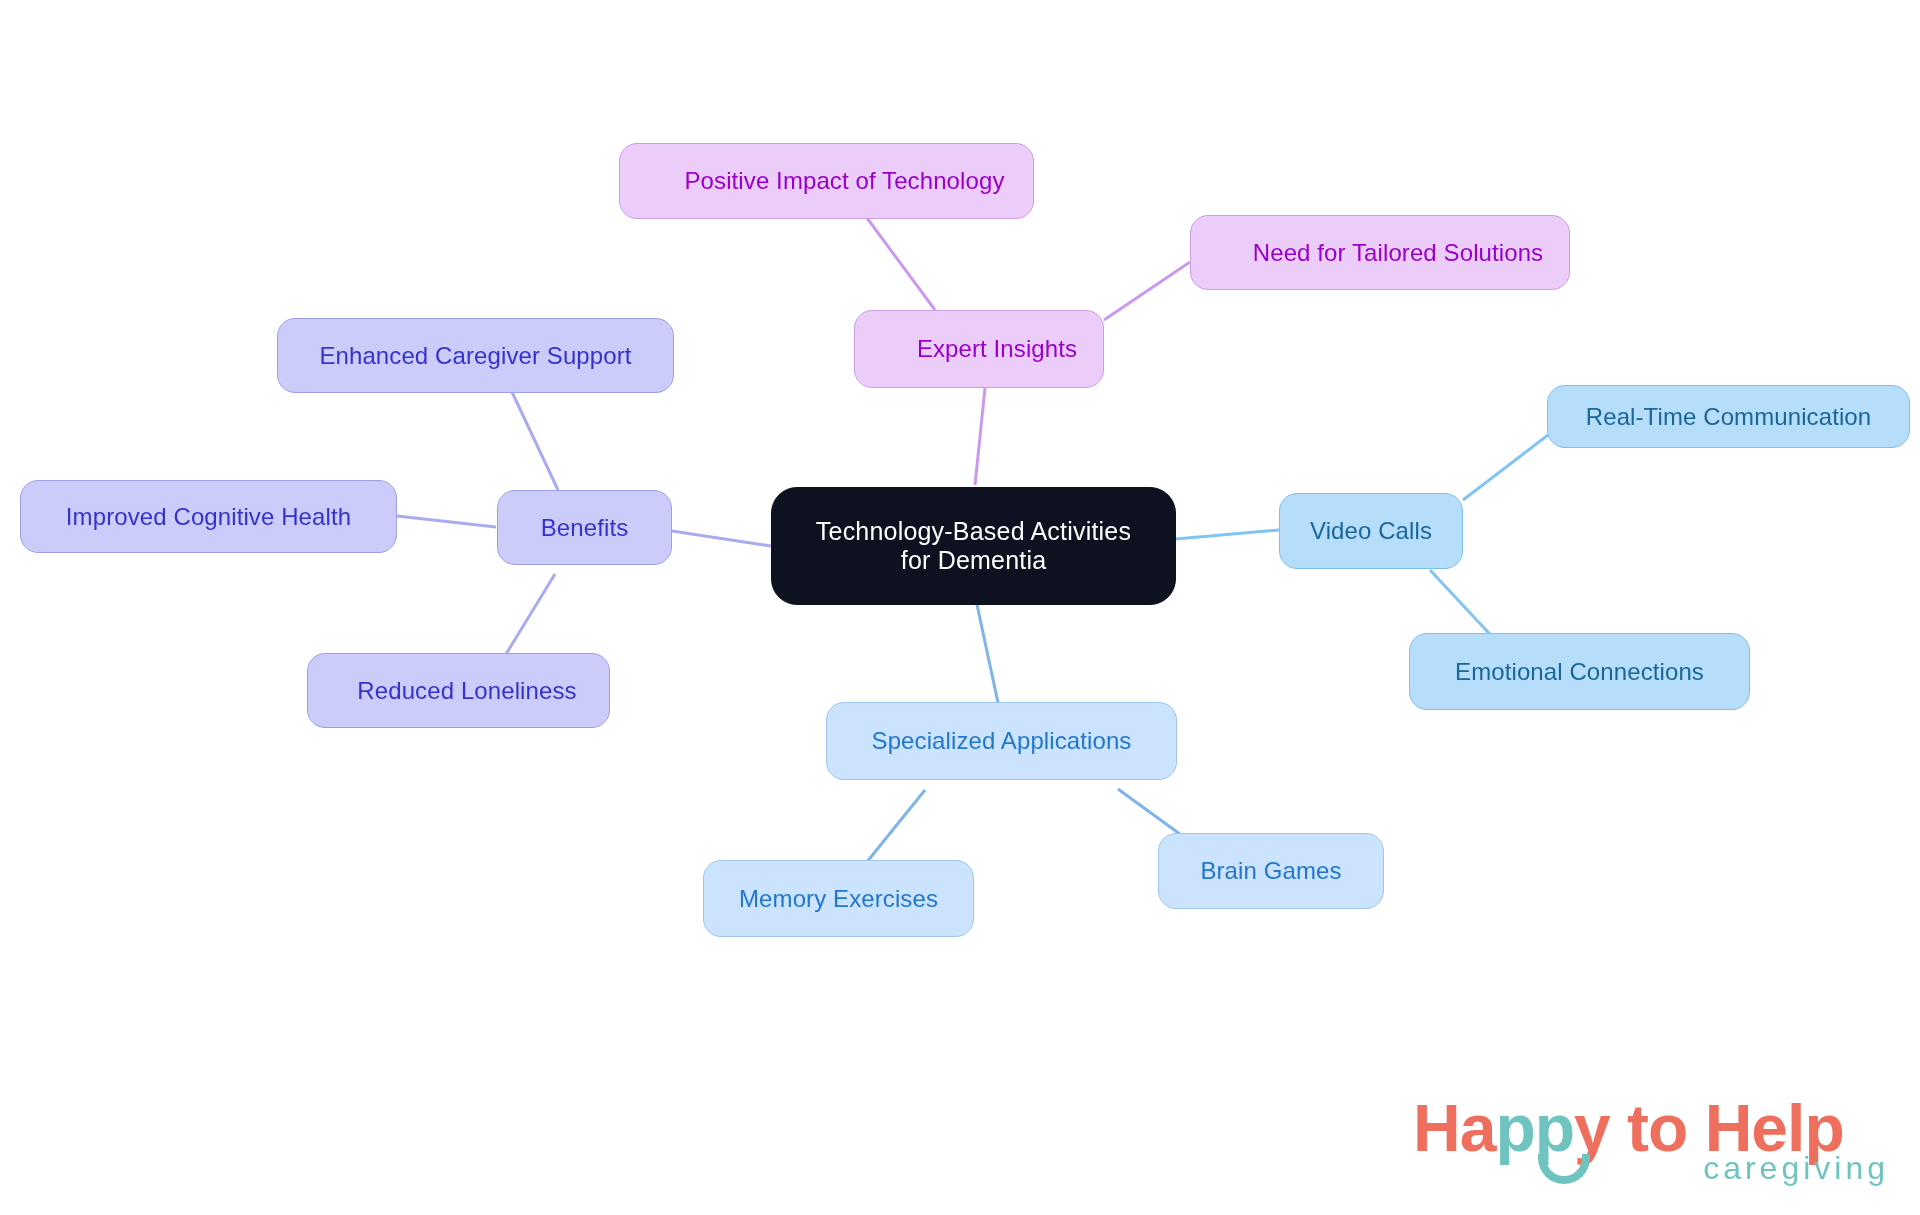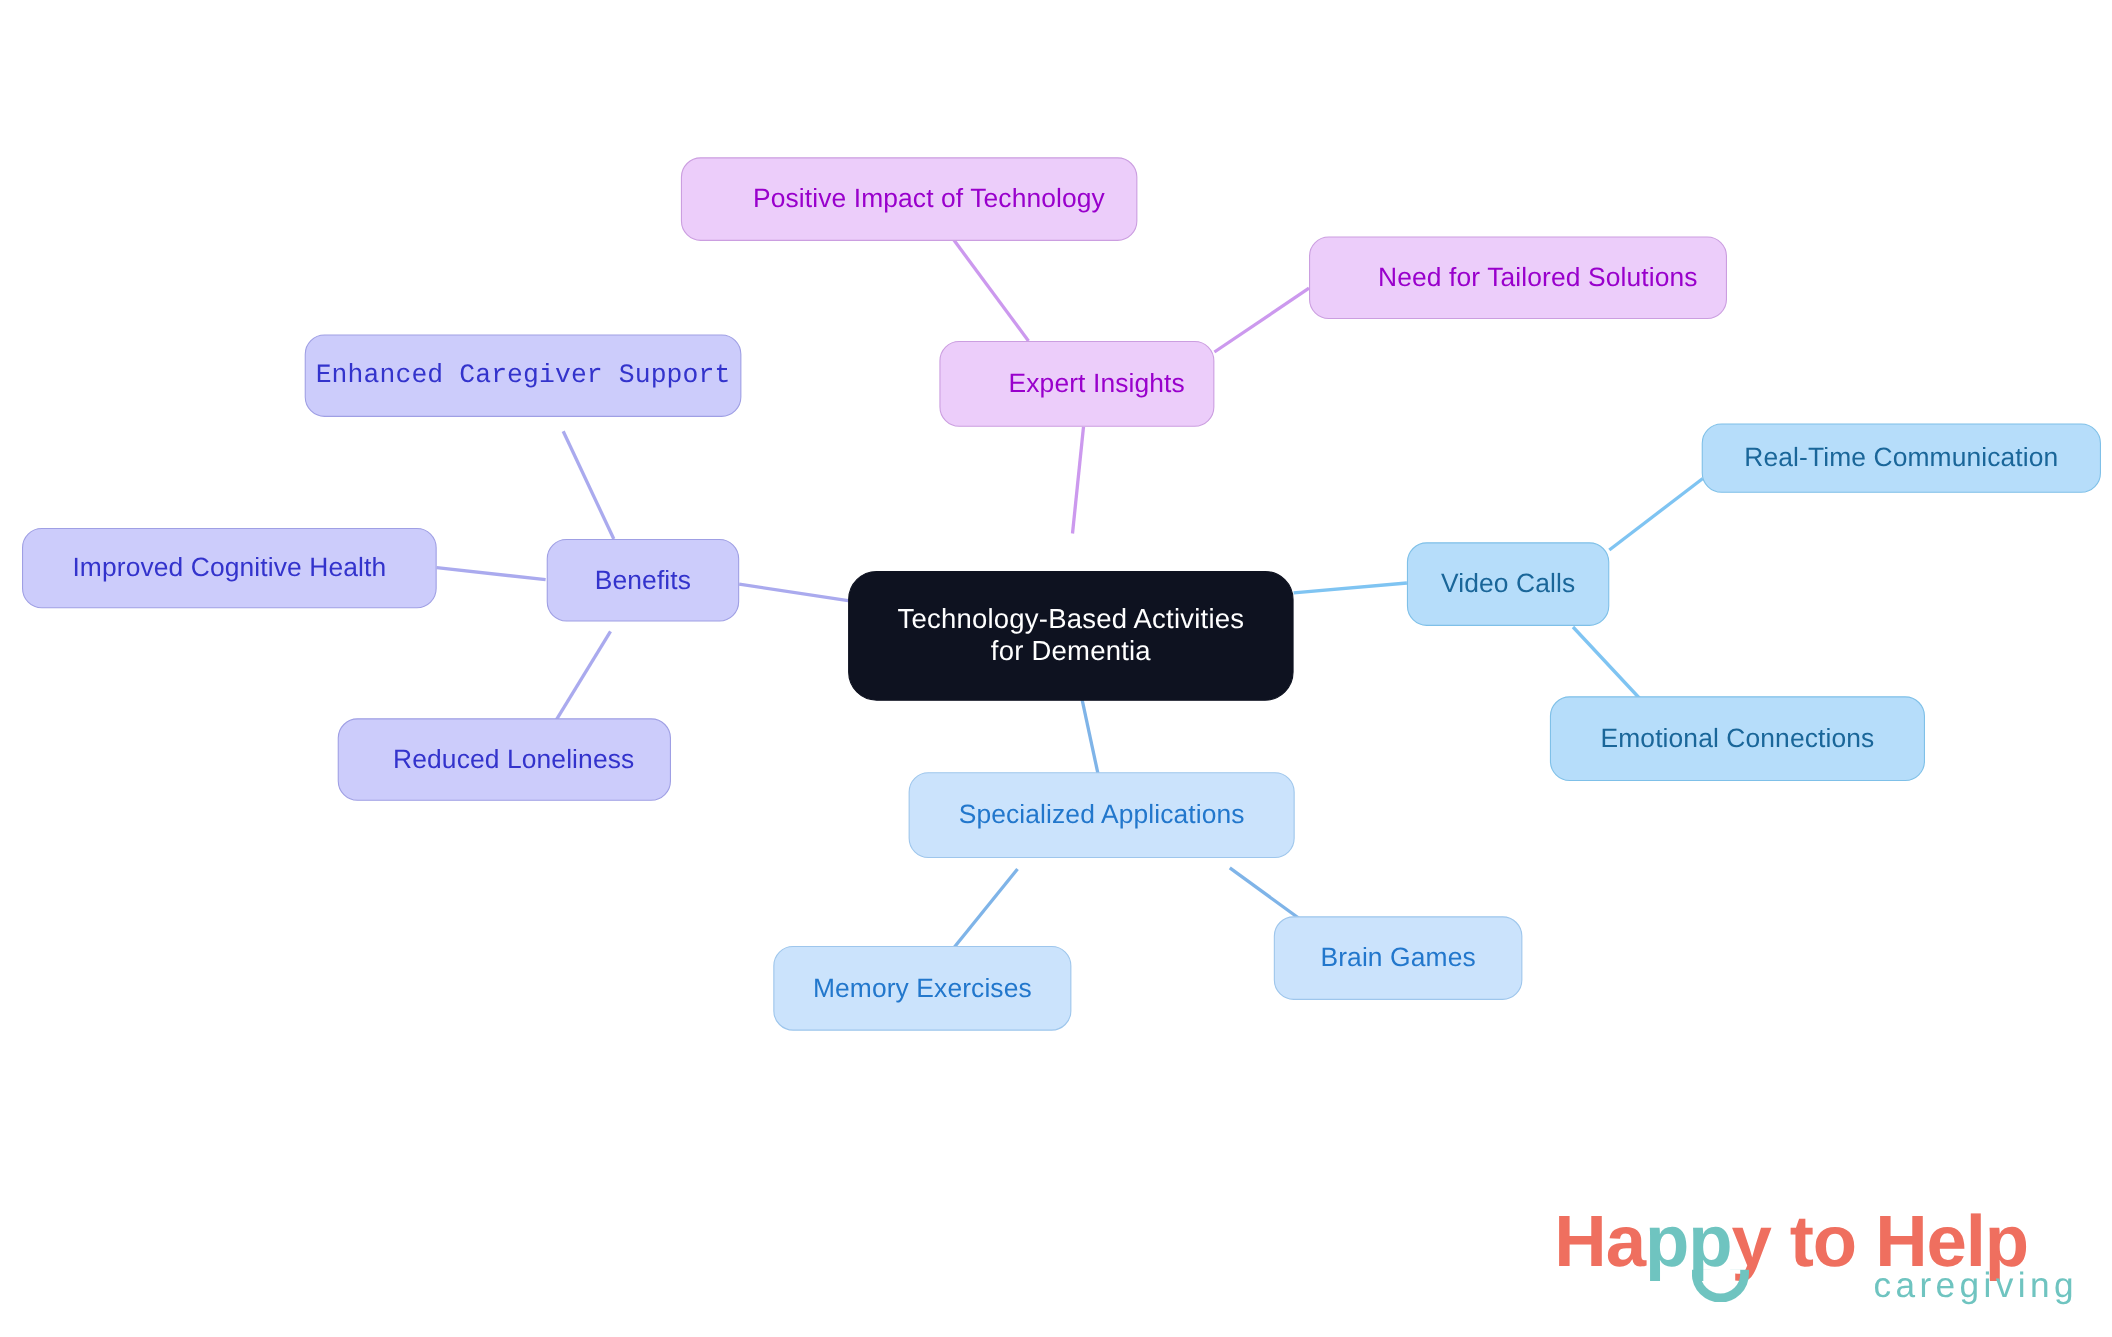--- a/index.html
+++ b/index.html
@@ -40,21 +40,20 @@
     white-space: pre-line;
     letter-spacing: 0.1px;
   }
   .node.root {
     background: #0e1220;
     border-color: #0e1220;
     color: #ffffff;
     border-radius: 26px;
     font-size: 25px;
     letter-spacing: 0.2px;
-    margin-top: 32px;
   }
   .node.periwinkle {
     background: #ccccfb;
     border-color: #9f9fe4;
     color: #3333cc;
     font-size: 24px;
   }
   .node.orchid {
     background: #eccdfa;
     border-color: #cb9ee0;
@@ -143,21 +142,21 @@
     <path d="M 1118 789 L 1188 840" stroke="#7fb4e8" stroke-width="3" fill="none"></path>
   </svg>
 
   <div class="node root" style="left:771px; top:487px; width:405px; height:118px;">Technology-Based Activities
 for Dementia</div>
 
   <div class="node periwinkle" style="left:497px; top:490px; width:175px; height:75px;">Benefits</div>
 
   <div class="node periwinkle" style="left:20px; top:480px; width:377px; height:73px;">Improved Cognitive Health</div>
 
-  <div class="node periwinkle" style="left:277px; top:304px; width:397px; height:75px;font-family:Liberation Mono, monospace;">Enhanced Caregiver Support</div>
+  <div class="node periwinkle" style="left:277px; top:318px; width:397px; height:75px;">Enhanced Caregiver Support</div>
 
   <div class="node periwinkle" style="left:307px; top:653px; width:303px; height:75px;padding-left:17px;">Reduced Loneliness</div>
 
   <div class="node orchid" style="left:854px; top:310px; width:250px; height:78px;">Expert Insights</div>
 
   <div class="node orchid" style="left:619px; top:143px; width:415px; height:76px;">Positive Impact of Technology</div>
 
   <div class="node orchid" style="left:1190px; top:215px; width:380px; height:75px;">Need for Tailored Solutions</div>
 
   <div class="node sky" style="left:1279px; top:493px; width:184px; height:76px;">Video Calls</div>

